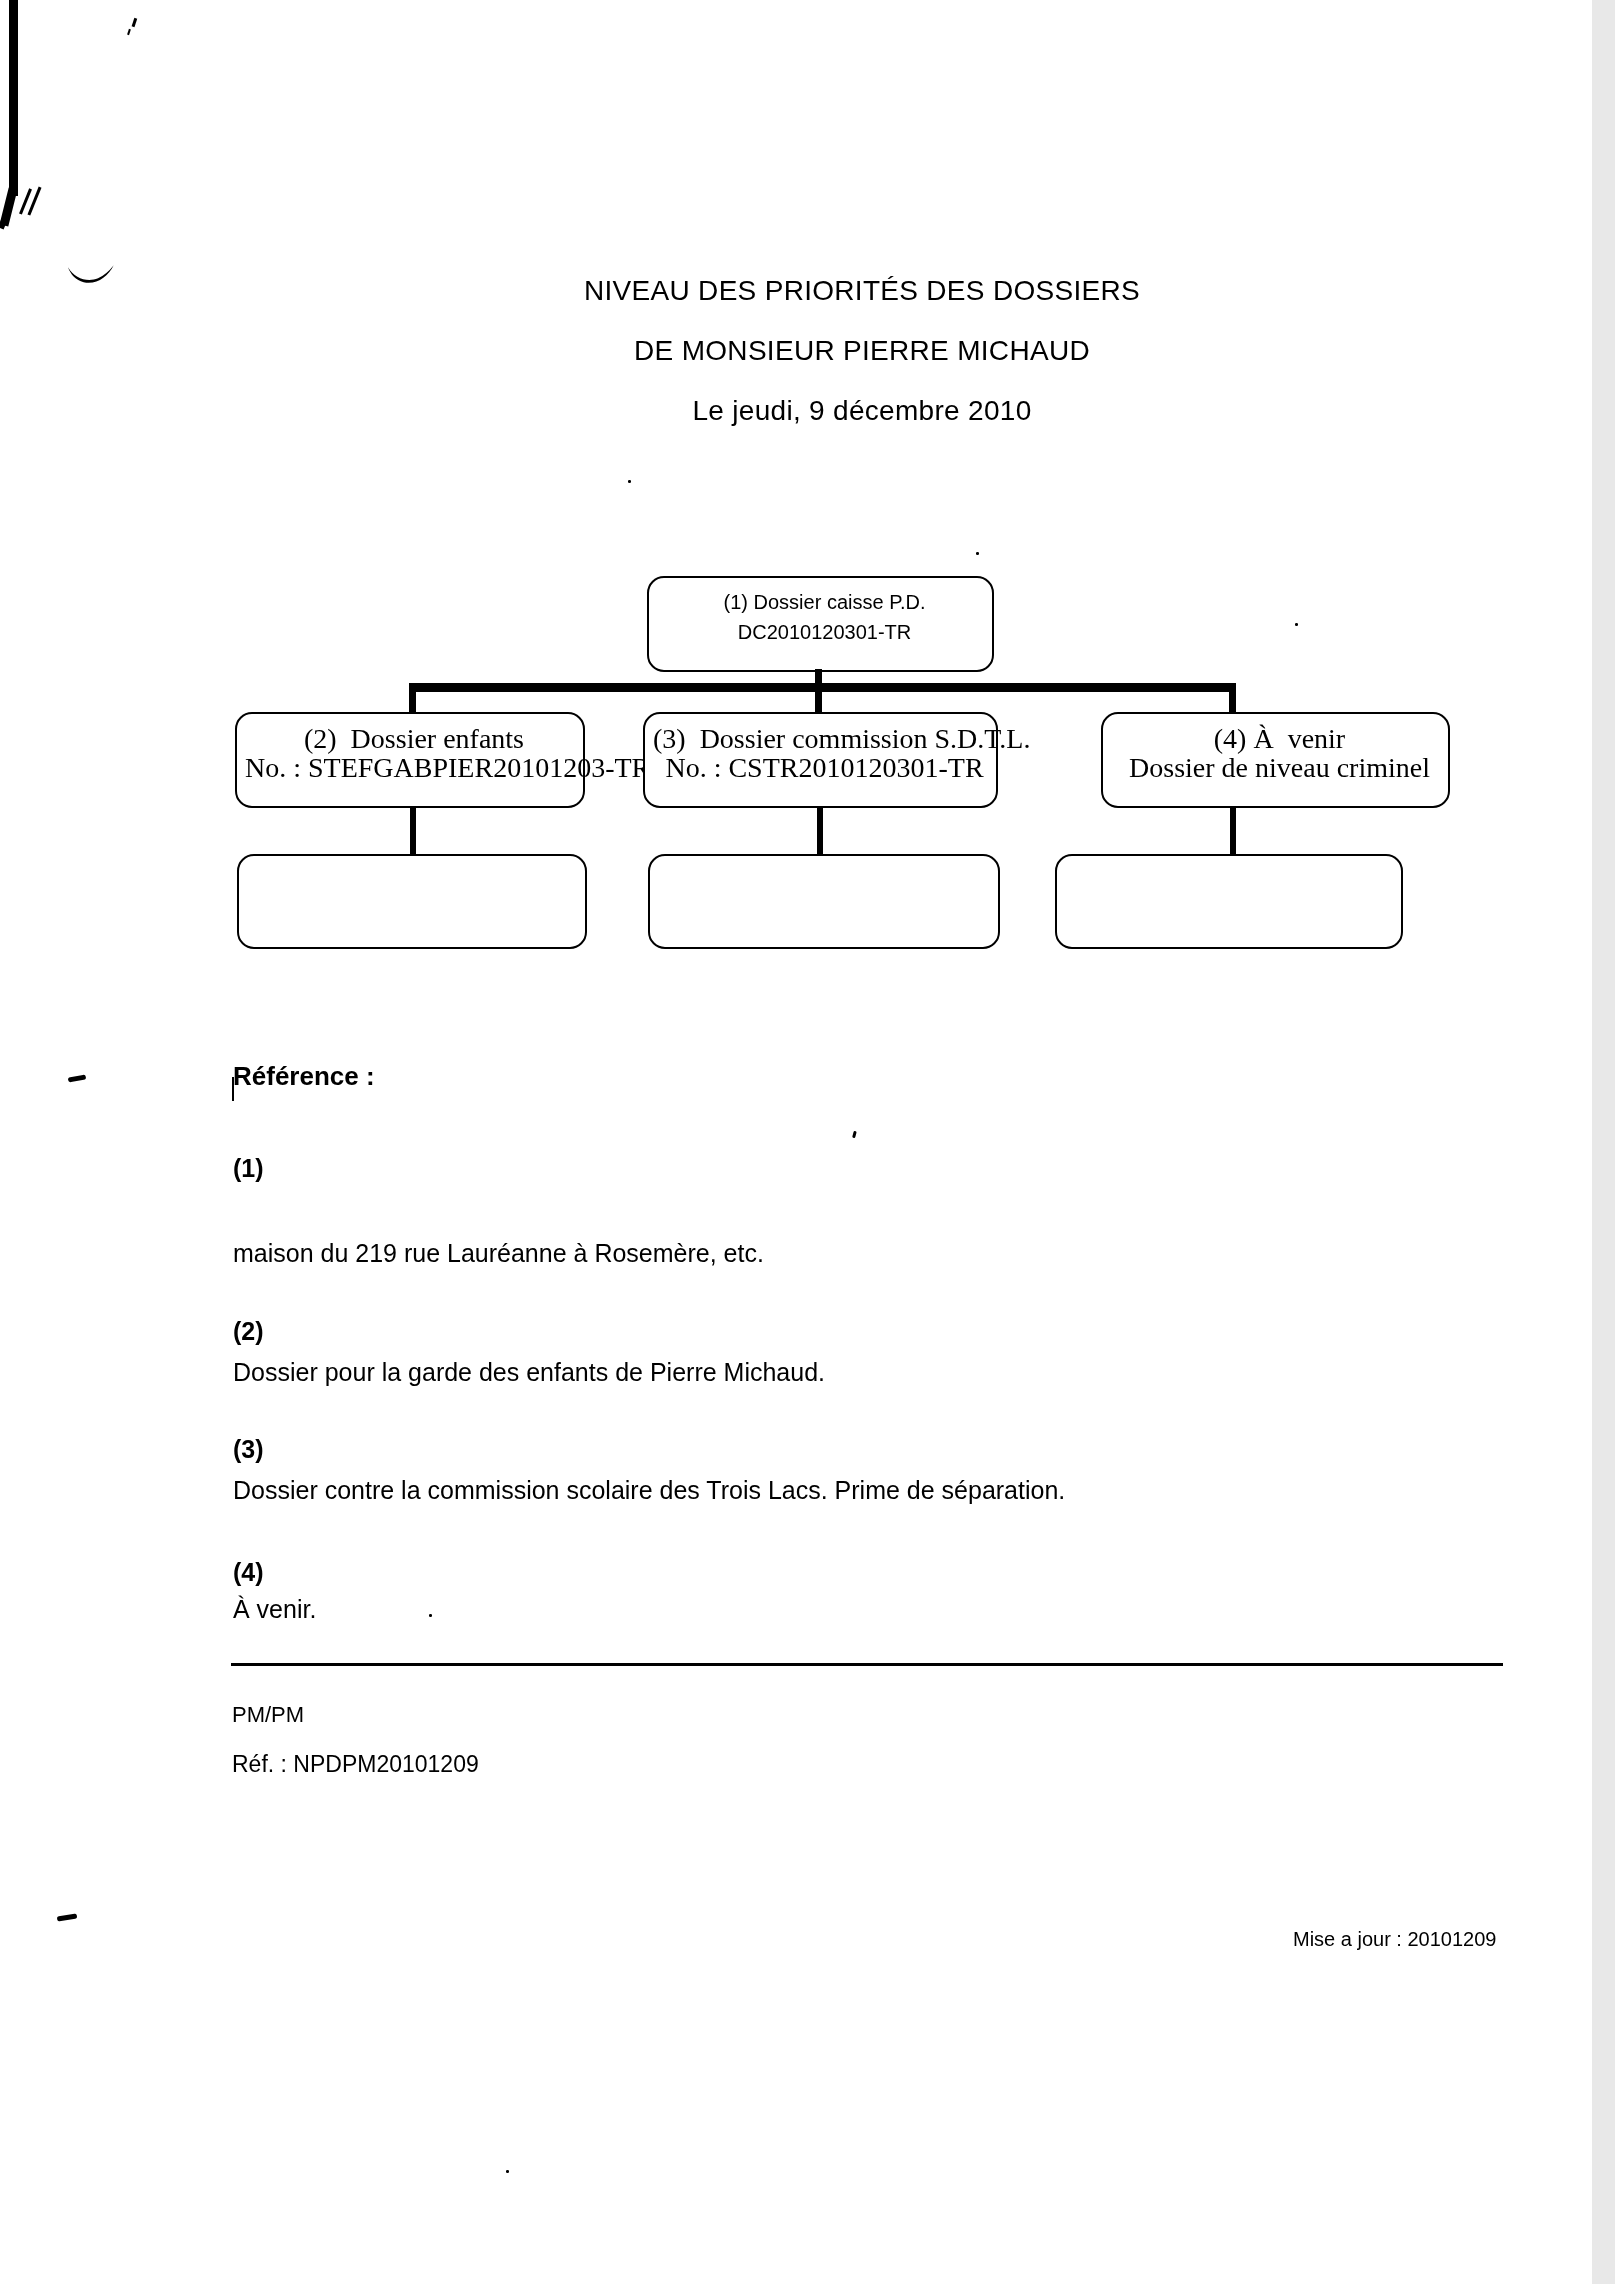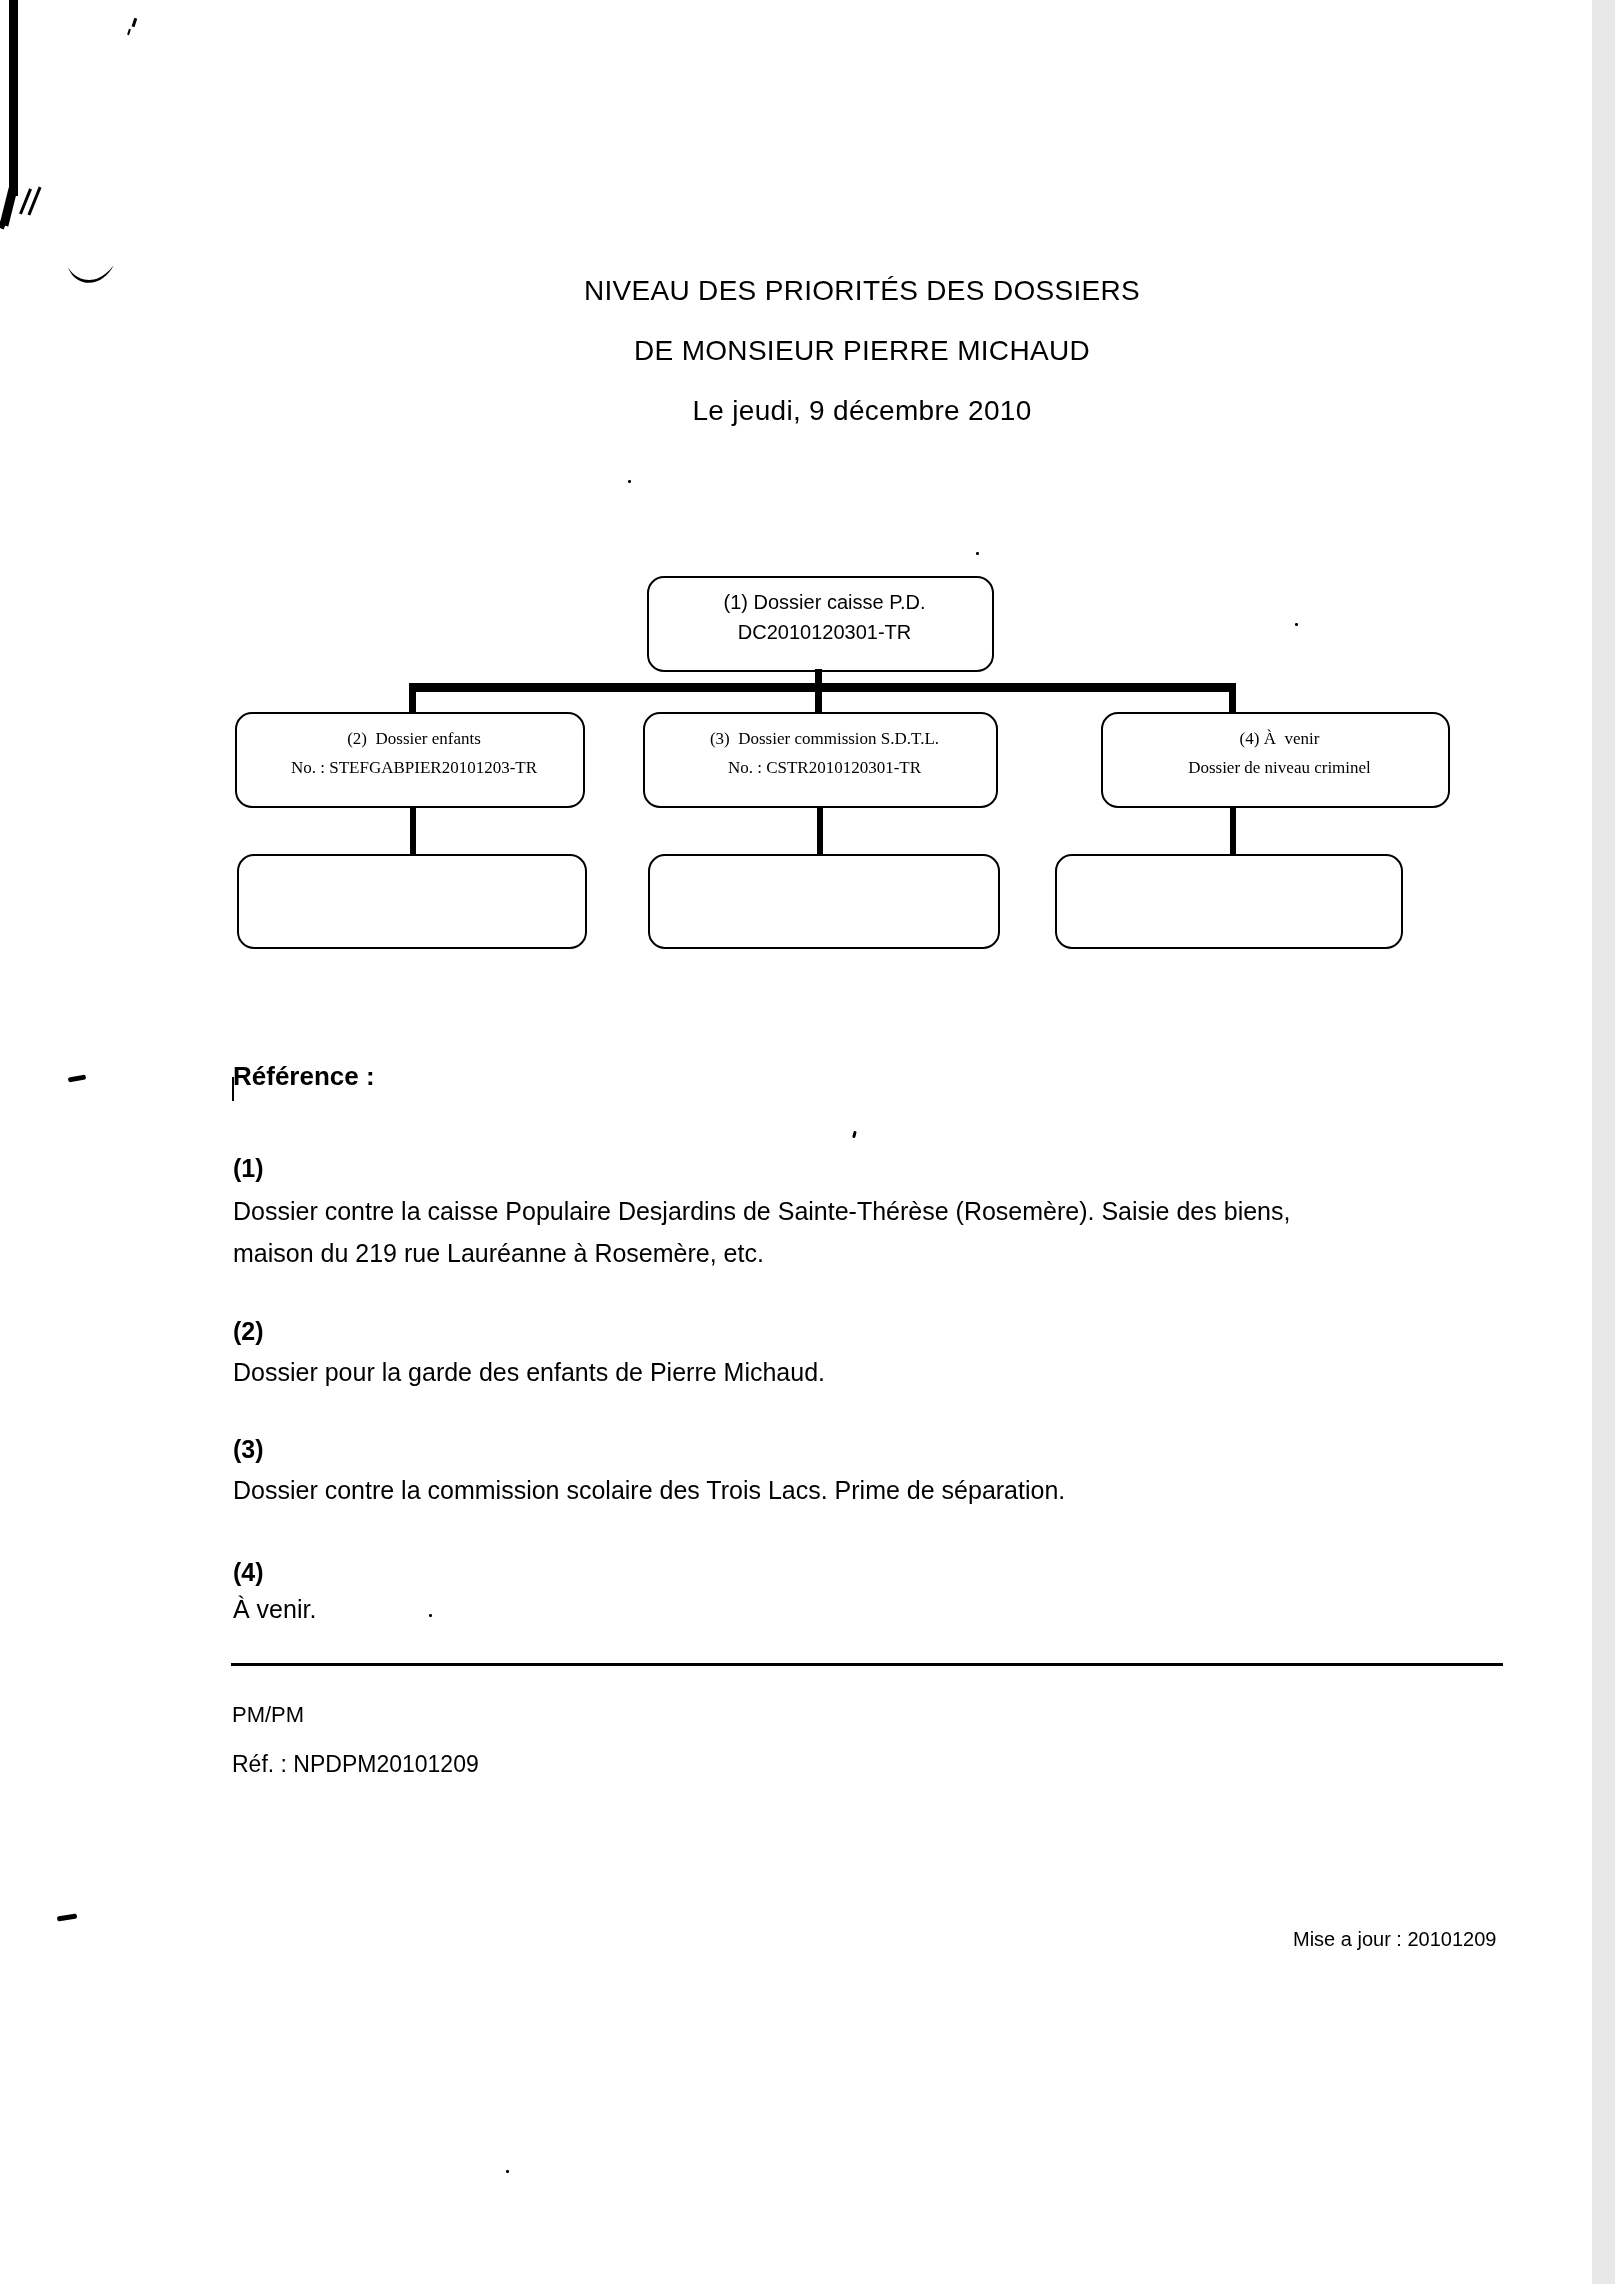--- a/index.html
+++ b/index.html
@@ -22,21 +22,21 @@
     position:absolute;
     border:2.6px solid #000;border-radius:17px;
     box-sizing:border-box;background:#fff;
     text-align:center;
     padding-left:8px;
   }
   .node .nline{white-space:pre;}
   #node-root{left:647px;top:576px;width:347px;height:96px;padding-top:9px;
     font-size:20px;line-height:30px;}
   .child{top:712px;height:96px;padding-top:10.4px;
-    font-family:"Liberation Serif",serif;font-size:17px;line-height:29px;}
+    font-family:"Liberation Serif",serif;font-size:28px;line-height:29px;}
   #node-2{left:235px;width:350px;}
   #node-3{left:643px;width:355px;}
   #node-4{left:1053px;width:349px;margin-left:48px;}
   .empty-node{top:854px;height:95px;}
   #empty-2{left:237px;width:350px;}
   #empty-3{left:648px;width:352px;}
   #empty-4{left:1055px;width:348px;}
   .conn{position:absolute;background:#000;}
   #conn-root-stub{left:815px;top:669px;width:7.2px;height:17px;}
   #conn-hbar{left:409px;top:683px;width:827px;height:8.5px;}
@@ -144,21 +144,20 @@
     <div class="conn" id="conn-drop-r"></div>
 
     <div class="node empty-node" id="empty-2"></div>
     <div class="node empty-node" id="empty-3"></div>
     <div class="node empty-node" id="empty-4"></div>
   </div>
 
   <div id="ref-heading">Référence :</div>
 
   <div class="ref-num" id="rn1">(1)</div>
-  <div class="ref-line" id="rl1a">Dossier contre la caisse Populaire Desjardins de Sainte-Thérèse (Rosemère). Saisie des biens,</div>
   <div class="ref-line" id="rl1b">maison du 219 rue Lauréanne à Rosemère, etc.</div>
 
   <div class="ref-num" id="rn2">(2)</div>
   <div class="ref-line" id="rl2a">Dossier pour la garde des enfants de Pierre Michaud.</div>
 
   <div class="ref-num" id="rn3">(3)</div>
   <div class="ref-line" id="rl3a">Dossier contre la commission scolaire des Trois Lacs. Prime de séparation.</div>
 
   <div class="ref-num" id="rn4">(4)</div>
   <div class="ref-line" id="rl4a">À venir.</div>

